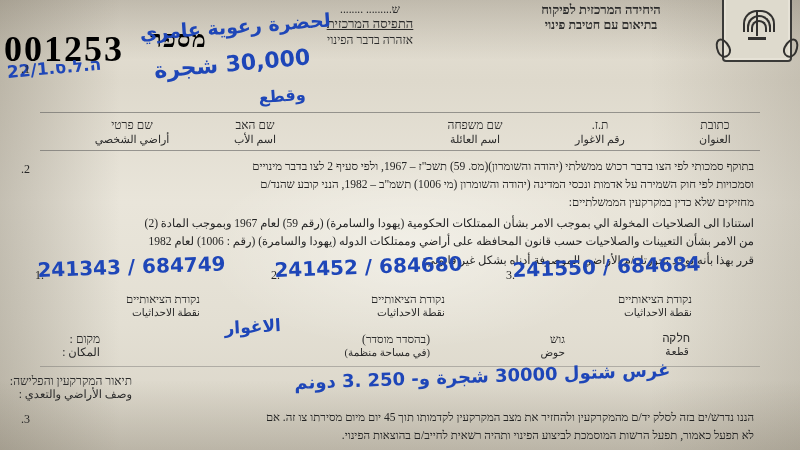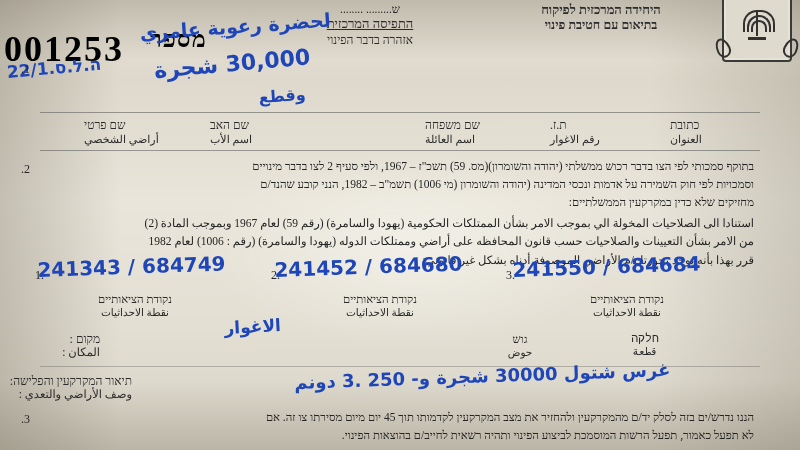--- a/index.html
+++ b/index.html
@@ -65,24 +65,24 @@
   .hw-ar{direction:rtl;}
   .sec-num{position:absolute;color:#262626;font-size:12px;}
   .lbl{position:absolute;direction:rtl;text-align:right;color:#2a2a2a;font-size:12px;line-height:1.2;}
   .lbl .ar{font-size:11.5px;}
 
   .hr{position:absolute;background:#555;height:1px;opacity:.55;}
 
   .para{position:absolute;direction:rtl;text-align:right;color:#242424;font-size:11.5px;line-height:1.55;}
   .para-ar{font-size:11.5px;line-height:1.6;}
 
-  .colhdr{position:absolute;direction:rtl;text-align:left;font-size:12px;color:#2a2a2a;line-height:1.25;}
+  .colhdr{position:absolute;direction:rtl;text-align:center;font-size:12px;color:#2a2a2a;line-height:1.25;}
   .colhdr .ar{font-size:11px;}
 
-  .coordlbl{position:absolute;direction:rtl;text-align:center;font-size:11.5px;color:#2a2a2a;line-height:1.25;}
+  .coordlbl{position:absolute;direction:rtl;font-size:11.5px;color:#2a2a2a;line-height:1.25;}
   .coordlbl .ar{font-size:10.5px;}
 
   .idx{position:absolute;font-size:12px;color:#262626;}
 
   .bottompara{position:absolute;direction:rtl;text-align:right;font-size:11.5px;color:#242424;line-height:1.6;width:690px;}
 </style>
 </head>
 <body>
 
 <div id="page">
@@ -183,20 +183,24 @@
     <div>נקודת הציאותיים</div>
     <div class="ar">نقطة الاحداثيات</div>
   </div>
 
   <div class="lbl" style="right:700px;top:332px;width:60px;">
     <div>מקום :</div>
     <div class="ar">المكان :</div>
   </div>
   <div class="hw hw-ar" style="right:520px;top:318px;font-size:17px;transform:rotate(-3deg);">الاغوار</div>
 
+  <div class="coordlbl" style="right:370px;top:332px;width:140px;">
+    <div>(בהסדר מוסדר)</div>
+    <div class="ar">(في مساحة منظمة)</div>
+  </div>
   <div class="coordlbl" style="right:235px;top:332px;width:90px;">
     <div>גוש</div>
     <div class="ar">حوض</div>
   </div>
   <div class="coordlbl" style="right:110px;top:332px;width:90px;font-family:Liberation Mono, monospace;">
     <div>חלקה</div>
     <div class="ar">قطعة</div>
   </div>
 
   <div class="hr" style="left:40px;top:366px;width:720px;opacity:.35;"></div>

